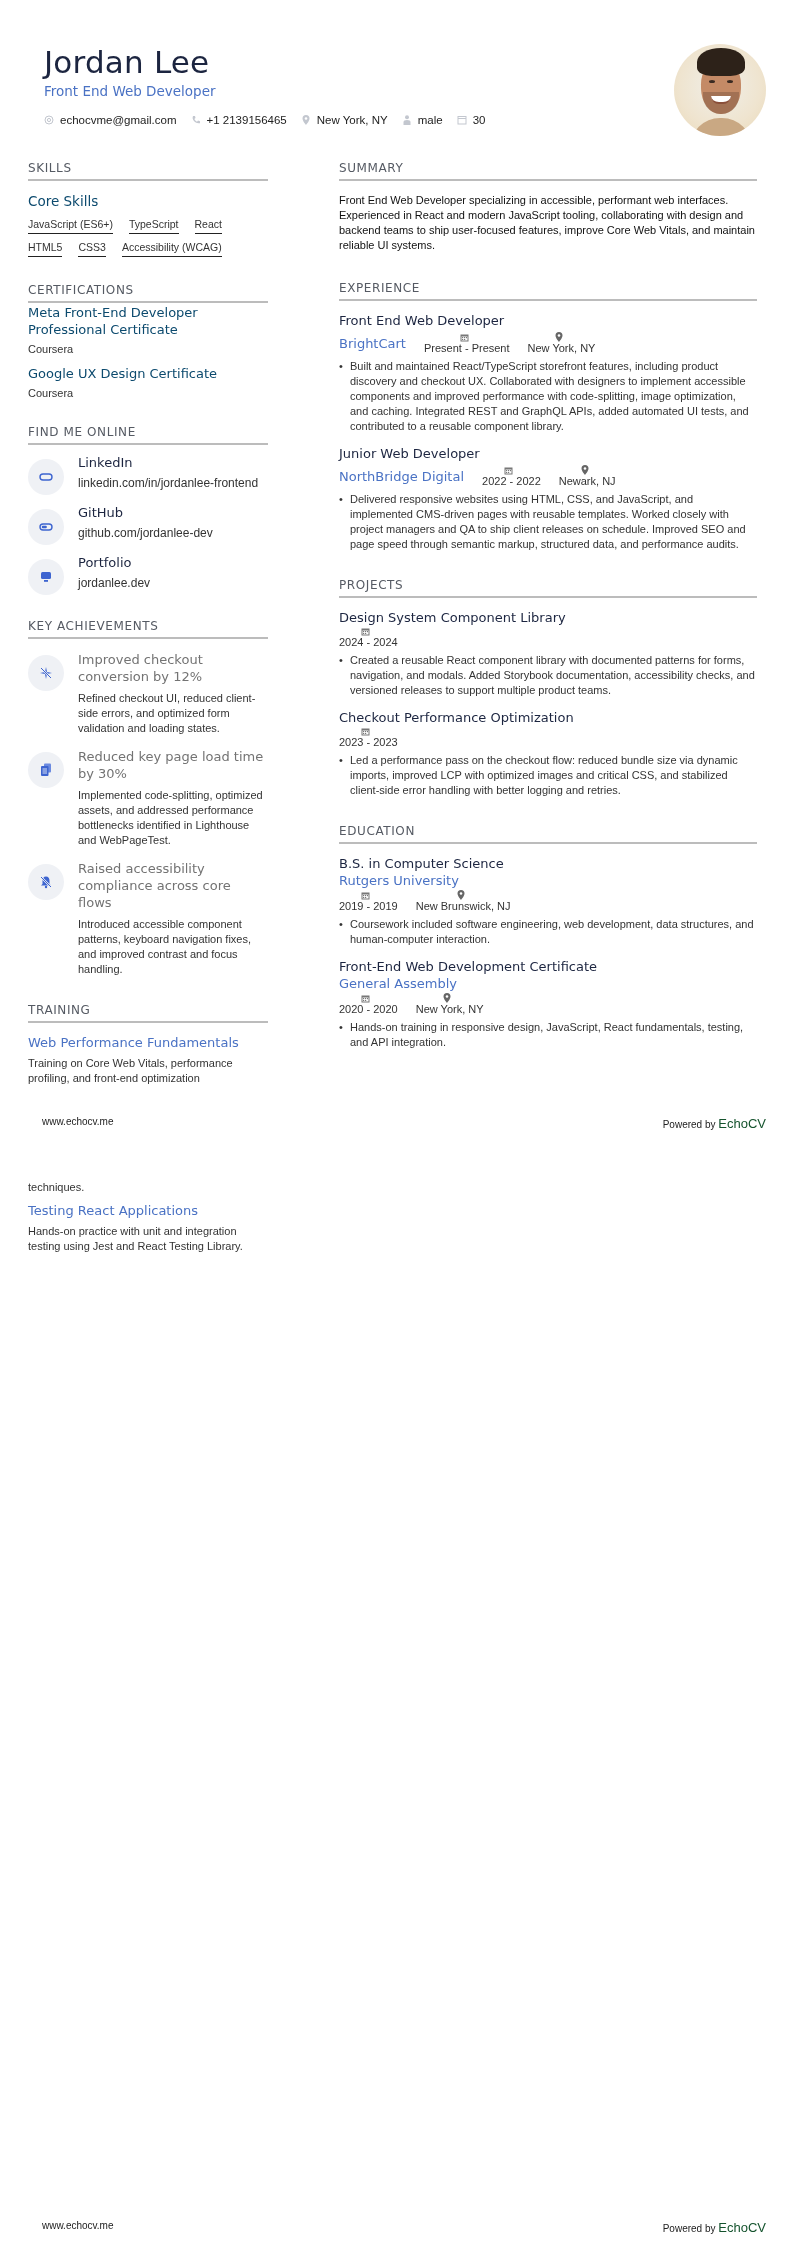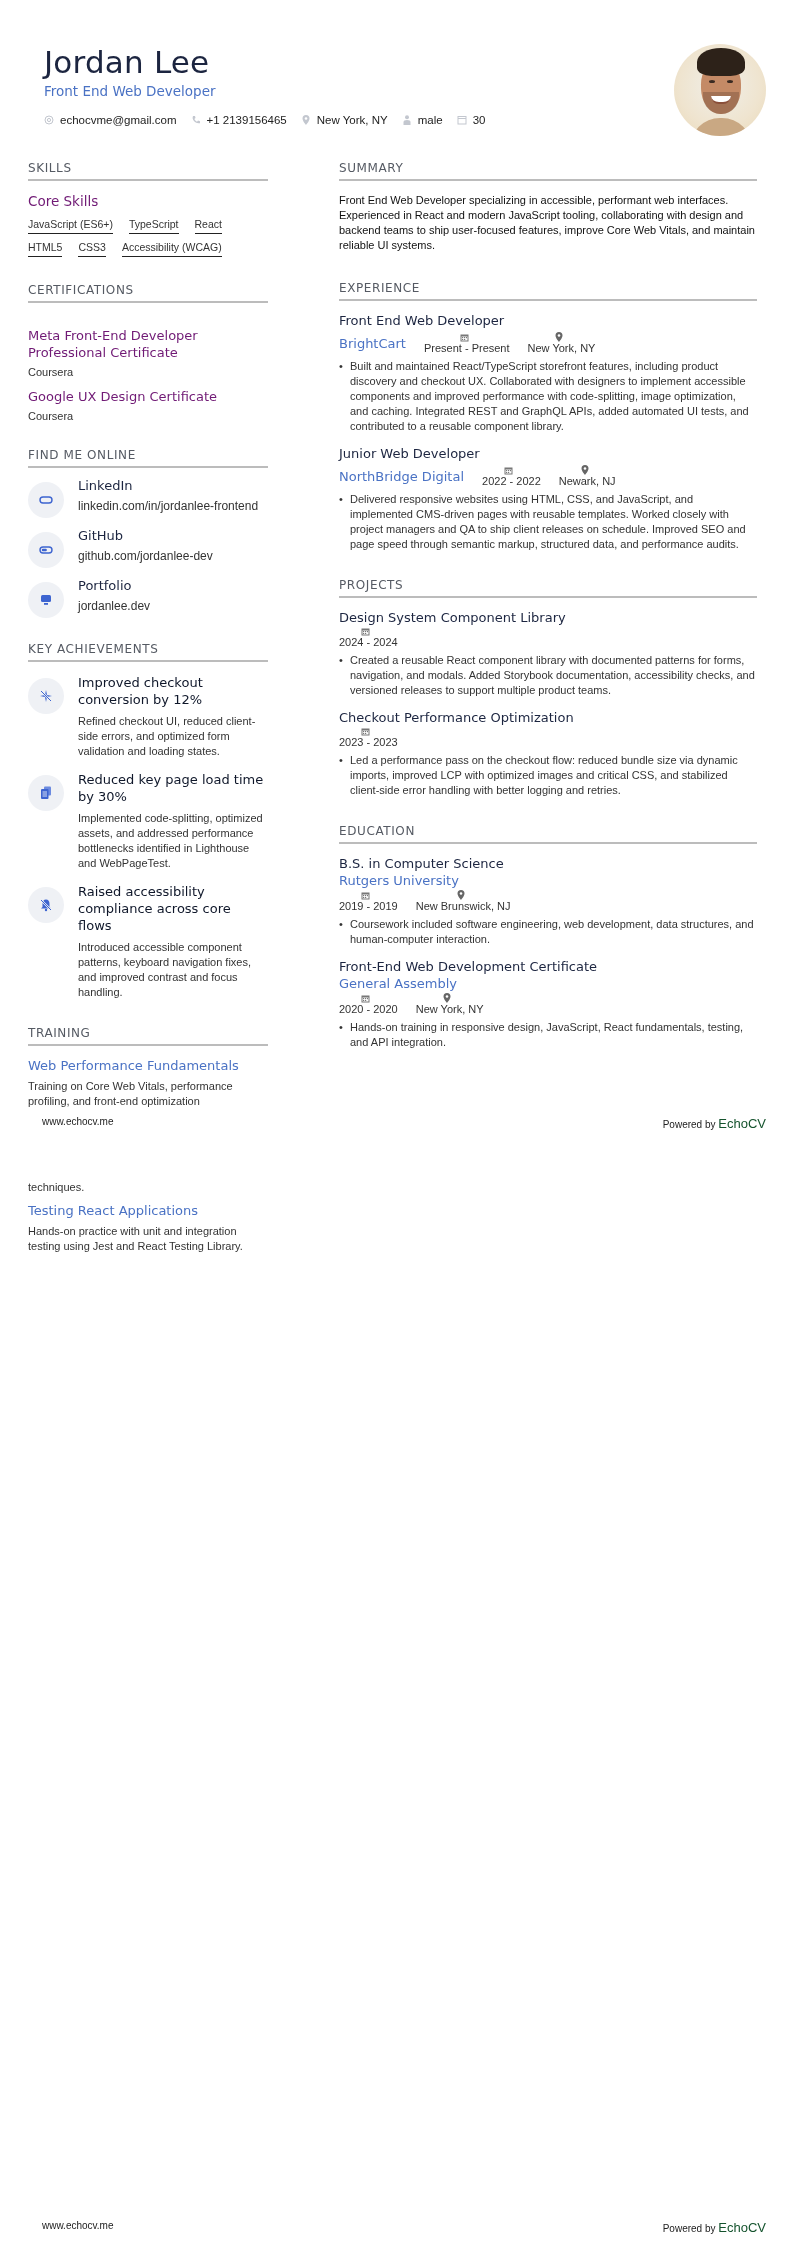--- a/index.html
+++ b/index.html
@@ -28,40 +28,40 @@
     .avatar .face { position: absolute; left: 27px; top: 16px; width: 40px; height: 54px; background: #c48a66; border-radius: 45% 45% 48% 48%; }
     .avatar .eye { position: absolute; top: 36px; width: 6px; height: 3px; background: #3a2a22; border-radius: 50%; }
     .avatar .smile { position: absolute; left: 37px; top: 52px; width: 20px; height: 8px; background: #fff; border-radius: 0 0 10px 10px; border-bottom: 2px solid #8a4f3a; }
     .avatar .beard { position: absolute; left: 29px; top: 48px; width: 36px; height: 22px; border-radius: 0 0 18px 18px; background: rgba(60,40,30,0.25); }
     .avatar .shirt { position: absolute; left: 16px; top: 74px; width: 62px; height: 30px; background: #c9a883; border-radius: 30px 30px 0 0; }
 
     
     .left { position: absolute; left: 28px; width: 240px; }
     .right { position: absolute; left: 339px; width: 418px; }
     .section-title { font-family: "DejaVu Sans", sans-serif; font-size: 12px; letter-spacing: 0.6px; color: #555a63; padding-bottom: 4px; border-bottom: 2px solid #bcbcbc; text-transform: uppercase; font-weight: 400; }
-    .subhead { font-family: "DejaVu Sans", sans-serif; font-size: 13px; color: #701a75; }
+    .subhead { font-family: "DejaVu Sans", sans-serif; font-size: 13px; color: #0c4a6e; }
     .muted { font-size: 11px; color: #333; }
 
     .skills-group-title { margin-top: 12px; font-size: 13.5px; }
     .chips { display: flex; flex-wrap: wrap; margin-top: 2px; }
     .chip { font-size: 10.5px; color: #333; padding: 2px 0 3px 0; border-bottom: 1.5px solid #222; margin-right: 16px; margin-top: 5px; }
 
-    .cert { margin-top: 24px; }
+    .cert { margin-top: 1px; }
     .cert .subhead { line-height: 17px; }
     .cert .muted { margin-top: 5px; }
 
     .online-item { display: flex; margin-top: 10px; }
     .circle-ic { width: 36px; height: 36px; border-radius: 50%; background: #eff1f5; display: flex; align-items: center; justify-content: center; flex-shrink: 0; margin-top: 4px; }
     .online-text { margin-left: 14px; }
     .online-label { font-family: "DejaVu Sans", sans-serif; font-size: 13px; color: #1c2540; }
     .online-url { font-size: 12px; color: #333; margin-top: 6px; }
 
     .ach-item { display: flex; margin-top: 12px; }
     .ach-text { margin-left: 14px; width: 190px; }
-    .ach-title { font-family: "DejaVu Sans", sans-serif; font-size: 13px; color: #0f172a; line-height: 17px; }
+    .ach-title { font-family: "DejaVu Sans", sans-serif; font-size: 13px; color: #737373; line-height: 17px; }
     .ach-desc { font-size: 11px; color: #333; line-height: 15px; margin-top: 6px; }
 
     .train-title { font-family: "DejaVu Sans", sans-serif; font-size: 13px; color: #4a72c4; margin-top: 12px; }
     .train-desc { font-size: 11px; color: #333; line-height: 15px; margin-top: 6px; width: 240px; }
 
     .summary-text { font-size: 11px; color: #111; line-height: 15px; margin-top: 12px; }
     .entry-title { font-family: "DejaVu Sans", sans-serif; font-size: 13px; color: #1c2540; margin-top: 12px; }
     .entry-meta { display: flex; align-items: center; margin-top: 4px; font-size: 11px; color: #333; }
     .entry-meta .company { font-family: "DejaVu Sans", sans-serif; font-size: 13px; color: #4a72c4; margin-right: 18px; }
     .meta-item { display: flex; align-items: center; margin-right: 18px; flex-direction: column; }

